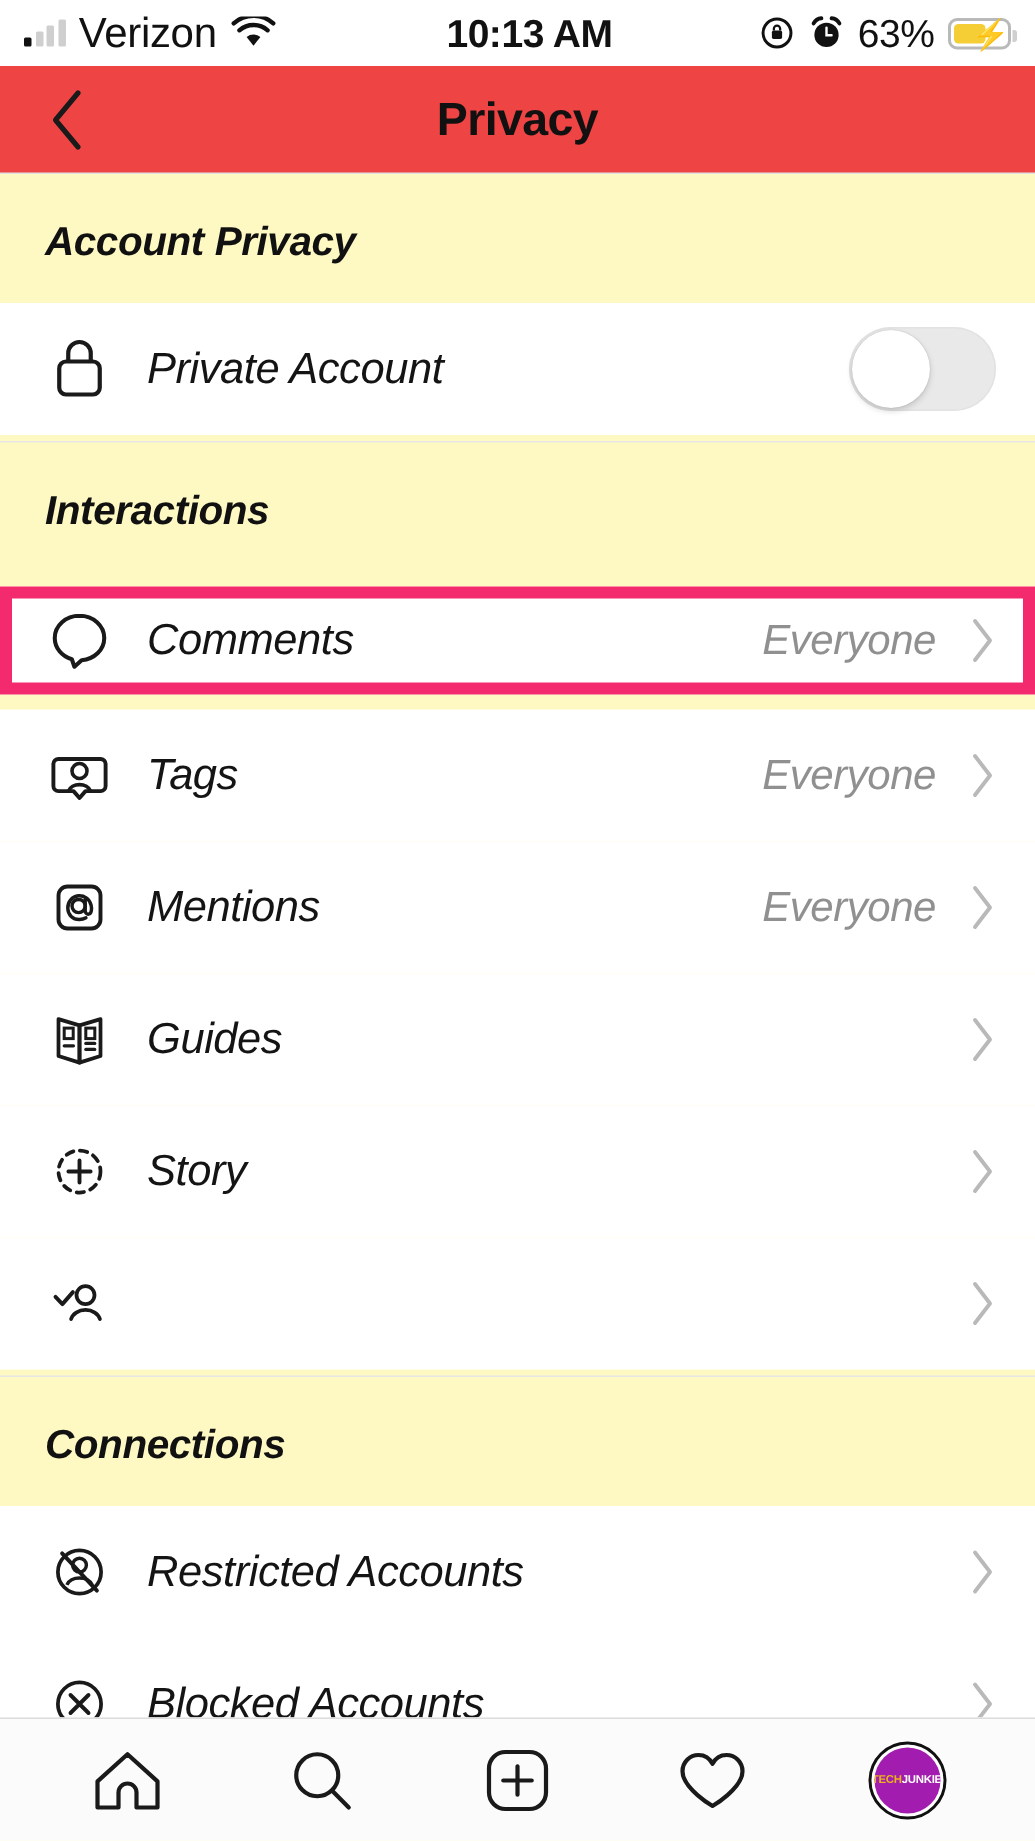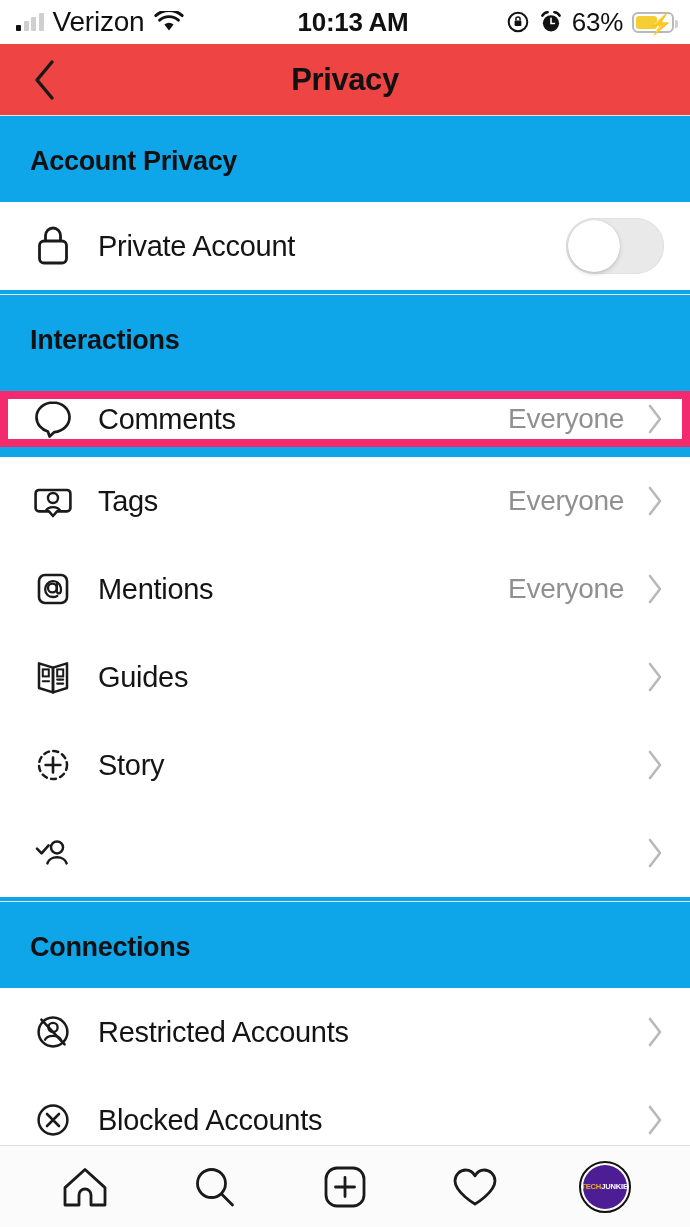--- a/index.html
+++ b/index.html
@@ -139,21 +139,22 @@
   }
 
   
   .content {
     position: absolute;
     top: 116px;
     left: 0;
     right: 0;
     bottom: 82px;
     overflow: hidden;
-    background: #0ea5e9;
+    background: #fef9c3;
+    font-style: italic;
   }
   .section-header {
     font-size: 27px;
     font-weight: 700;
     letter-spacing: -0.3px;
     color: #111;
     padding: 30px 0 0 30px;
     height: 56px;
     box-sizing: content-box;
   }
@@ -199,21 +200,21 @@
     display: flex;
     align-items: center;
   }
   .row.no-value .chev { margin-left: auto; }
 
   
   .row.highlight {
     border: 8px solid #f32a6d;
     padding-left: 22px;
     padding-right: 18px;
-    height: 56px;
+    height: 72px;
     margin-top: 10px;
     margin-bottom: 10px;
   }
 
   
   .toggle {
     margin-left: auto;
     width: 98px;
     height: 56px;
     border-radius: 28px;
@@ -263,21 +264,21 @@
     align-items: center;
     justify-content: center;
     box-sizing: border-box;
     background: #ffffff;
     padding: 2px;
   }
   .avatar-inner {
     width: 100%;
     height: 100%;
     border-radius: 50%;
-    background: #4c1d95;
+    background: #a21caf;
     display: flex;
     align-items: center;
     justify-content: center;
     overflow: hidden;
   }
   .avatar-text {
     font-size: 8px;
     font-weight: 700;
     letter-spacing: -0.2px;
     line-height: 1;

